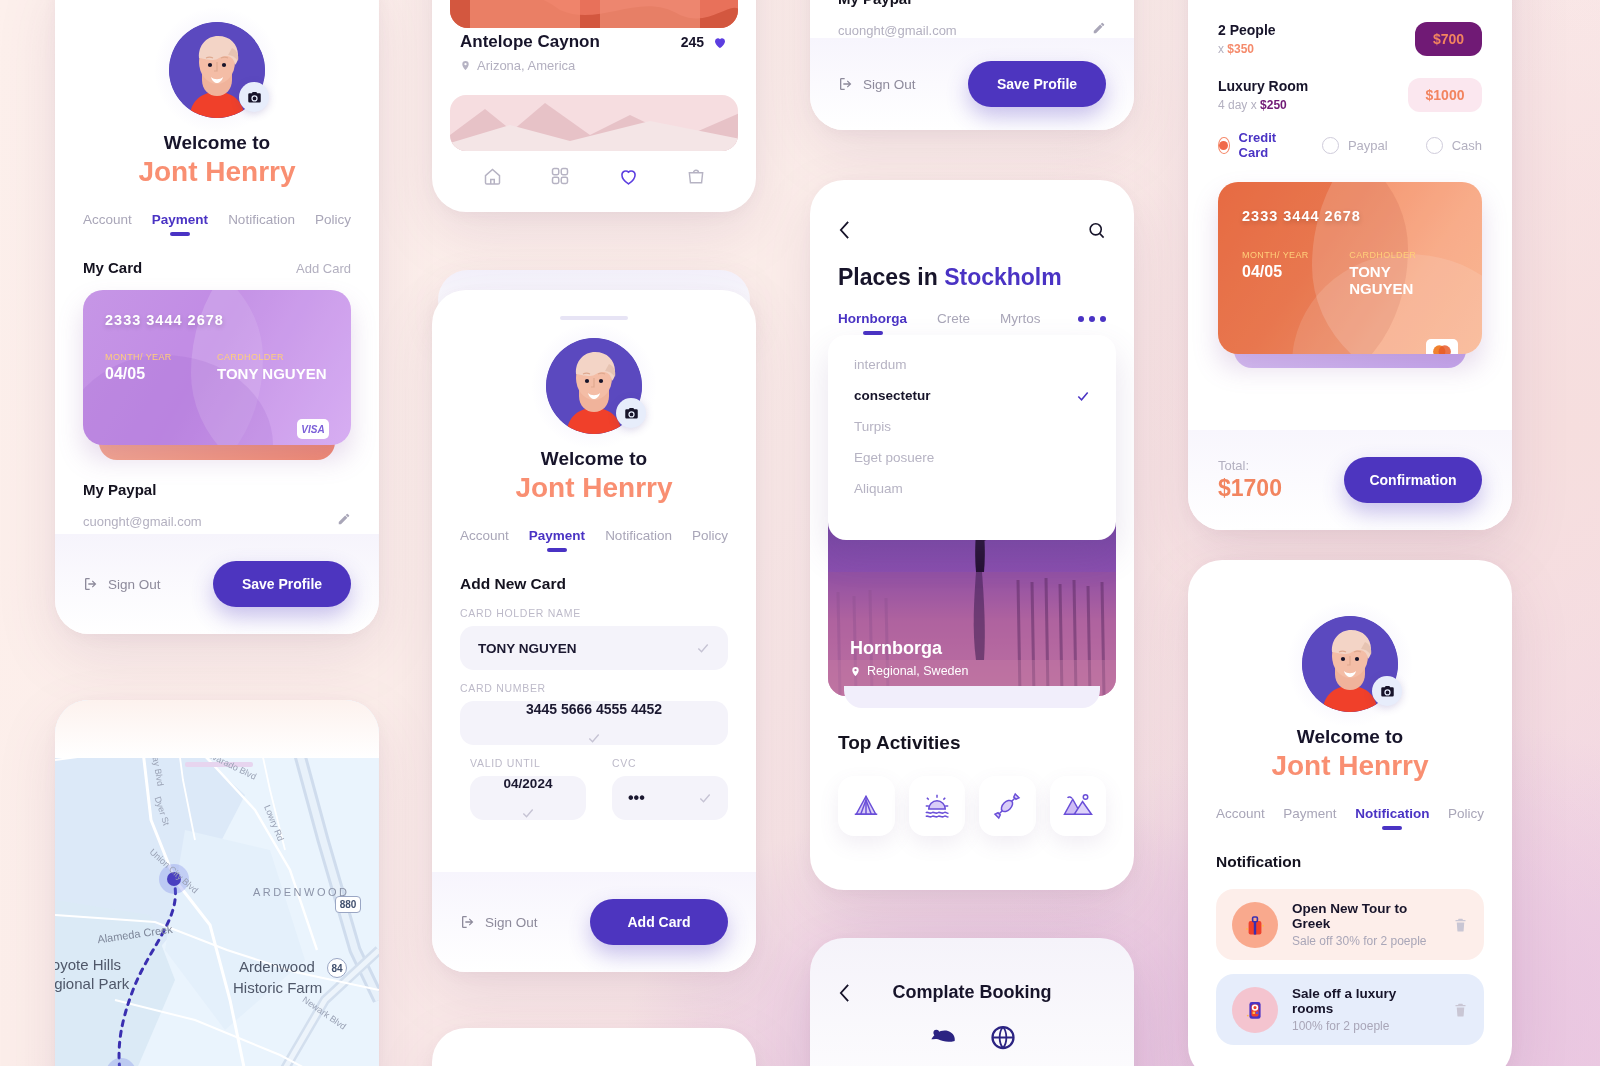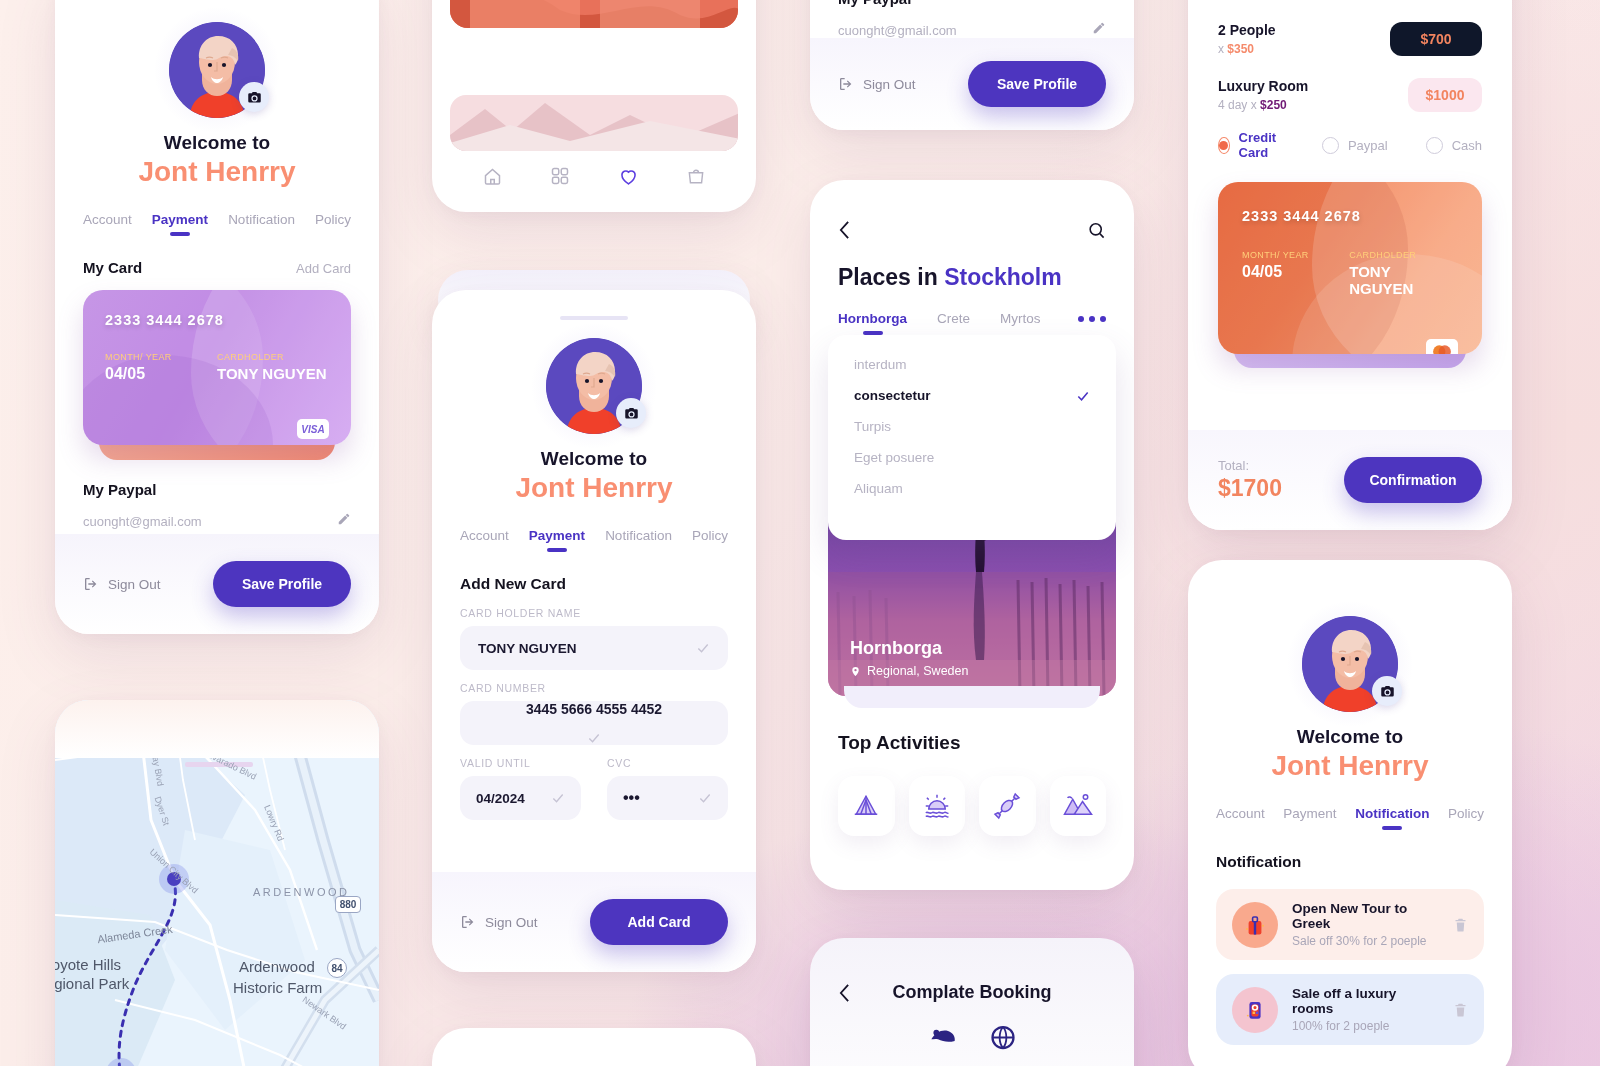--- a/index.html
+++ b/index.html
@@ -290,20 +290,37 @@
   <div class="phone" style="left:432px; top:-200px; width:324px; height:412px;">
     <div style="position:absolute;left:18px;right:18px;top:170px;height:58px;border-radius:18px;overflow:hidden;">
       <svg width="290" height="58" viewBox="0 0 290 58" preserveAspectRatio="none">
         <rect width="290" height="58" fill="#e8715a"></rect>
         <path d="M0 0 C40 30 70 10 110 40 C150 58 190 20 230 45 C260 58 280 30 290 40 L290 58 L0 58Z" fill="#d3573f"></path>
         <path d="M20 0 C50 22 90 0 130 26 L130 58 L20 58Z" fill="#f08a6f" opacity=".8"></path>
         <path d="M150 0 C180 25 210 5 250 30 L250 58 L150 58Z" fill="#ef9077" opacity=".7"></path>
       </svg>
     </div>
 
+    <div style="position:absolute;left:28px;right:28px;top:232px;">
+      <div style="display:flex;justify-content:space-between;align-items:center;">
+        <div style="font-size:17px;font-weight:700;color:#17142a;">Antelope Caynon</div>
+        <div style="display:flex;align-items:center;gap:8px;">
+          <span style="font-size:14px;font-weight:700;color:#17142a;">245</span>
+          <svg width="16" height="15" viewBox="0 0 24 24" fill="#5c3ee0">
+              <path d="M12 21s-8-5.3-8-11a4.7 4.7 0 018-3.2A4.7 4.7 0 0120 10c0 5.7-8 11-8 11z"></path>
+            </svg>
+        </div>
+      </div>
+      <div style="display:flex;align-items:center;gap:6px;margin-top:6px;">
+        <svg width="11" height="13" viewBox="0 0 24 24" fill="#b6b3c3">
+            <path d="M12 2a7 7 0 00-7 7c0 5.3 7 13 7 13s7-7.7 7-13a7 7 0 00-7-7zm0 9.5A2.5 2.5 0 1112 6.5a2.5 2.5 0 010 5z"></path>
+          </svg>
+        <span class="muted" style="font-size:13px;">Arizona, America</span>
+      </div>
+    </div>
 
     <div style="position:absolute;left:18px;right:18px;top:295px;height:56px;border-radius:16px;overflow:hidden;">
       <svg width="290" height="56" viewBox="0 0 290 56" preserveAspectRatio="none">
         <rect width="290" height="56" fill="#f6dde0"></rect>
         <path d="M0 40 L35 14 L62 36 L95 8 L140 40 L180 20 L230 44 L290 18 L290 56 L0 56Z" fill="#e2b8bf" opacity=".75"></path>
         <path d="M0 48 L60 30 L120 46 L200 26 L290 44 L290 56 L0 56Z" fill="#f4e5e6"></path>
       </svg>
     </div>
 
     <div style="position:absolute;left:0;right:0;top:352px;display:flex;justify-content:space-around;align-items:center;height:48px;padding:0 26px;">
@@ -383,24 +400,24 @@
       <div style="margin-top:12px;">
         <div class="field-label">CARD NUMBER</div>
         <div class="field" style="height:44px;margin-top:7px;padding:0 18px;font-size:14px;font-weight:700;flex-direction:column;">
           <span>3445   5666   4555   4452</span>
           <svg class="check" width="14" height="14" viewBox="0 0 24 24" fill="none" stroke="#c6c3d4" stroke-width="2.4">
               <path d="M4 13l5.5 5.5L20 6"></path>
             </svg>
         </div>
       </div>
 
-      <div style="display:flex;gap:26px;margin-top:12px;">
+      <div style="display:flex;gap:26px;margin-top:12px;margin-left:10px;">
         <div style="flex:1;">
           <div class="field-label">VALID UNTIL</div>
-          <div class="field" style="height:44px;margin-top:7px;padding:0 16px;font-size:13.5px;font-weight:700;">
+          <div class="field" style="height:44px;margin-top:7px;padding:0 16px;font-size:13.5px;font-weight:700;flex-direction:column;">
             <span>04/2024</span>
             <svg class="check" width="14" height="14" viewBox="0 0 24 24" fill="none" stroke="#c6c3d4" stroke-width="2.4">
                 <path d="M4 13l5.5 5.5L20 6"></path>
               </svg>
           </div>
         </div>
         <div style="flex:1;">
           <div class="field-label">CVC</div>
           <div class="field" style="height:44px;margin-top:7px;padding:0 16px;font-size:16px;font-weight:700;">
             <span>•••</span>
@@ -591,21 +608,21 @@
   <div class="phone" style="left:1188px; top:-150px; width:324px; height:680px;">
 
     <div style="position:absolute;left:30px;right:30px;top:172px;">
       <div class="price-row">
         <div>
           <div style="font-size:14px;font-weight:700;color:#17142a;">2 People</div>
           <div style="font-size:12px;margin-top:4px;color:#b3b0c0;">
             <span>x </span><span style="color:#f58a6b;font-weight:700;">$350</span>
           </div>
         </div>
-        <div class="pill" style="width:92px;height:34px;background:#0f172a;color:#f2845f;font-size:14px;">$700</div>
+        <div class="pill" style="width:67px;height:34px;background:#701a75;color:#f2845f;font-size:14px;">$700</div>
       </div>
 
       <div class="price-row" style="margin-top:22px;">
         <div>
           <div style="font-size:14px;font-weight:700;color:#17142a;">Luxury Room</div>
           <div style="font-size:12px;margin-top:4px;color:#b3b0c0;">
             <span>4 day x </span><span style="color:#701a75;font-weight:700;">$250</span>
           </div>
         </div>
         <div class="pill" style="width:74px;height:34px;background:#fbe7ef;color:#f2845f;font-size:14px;">$1000</div>

